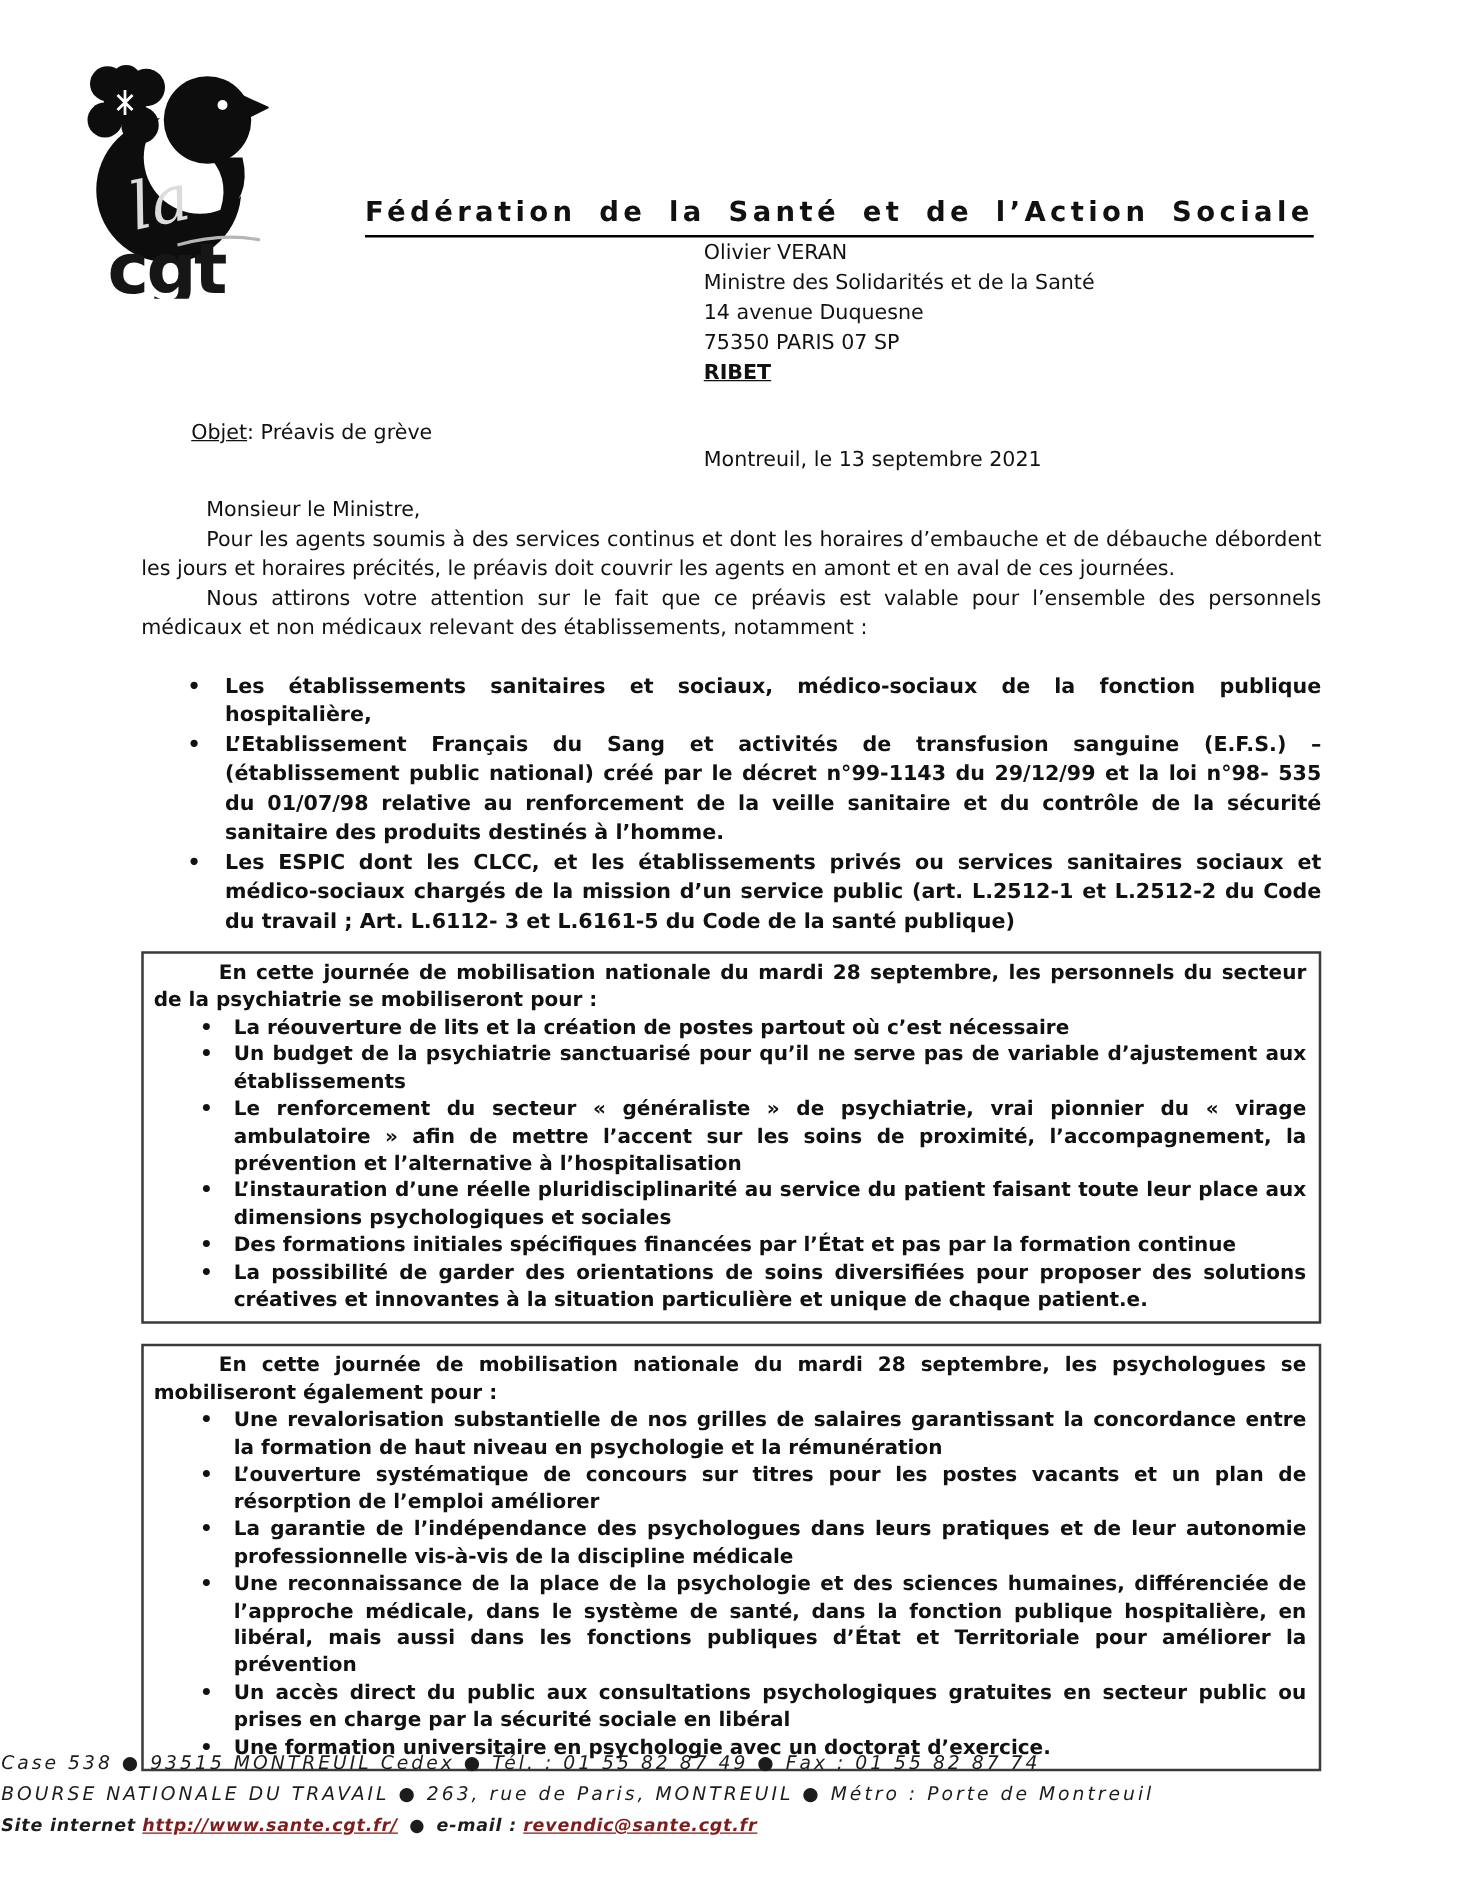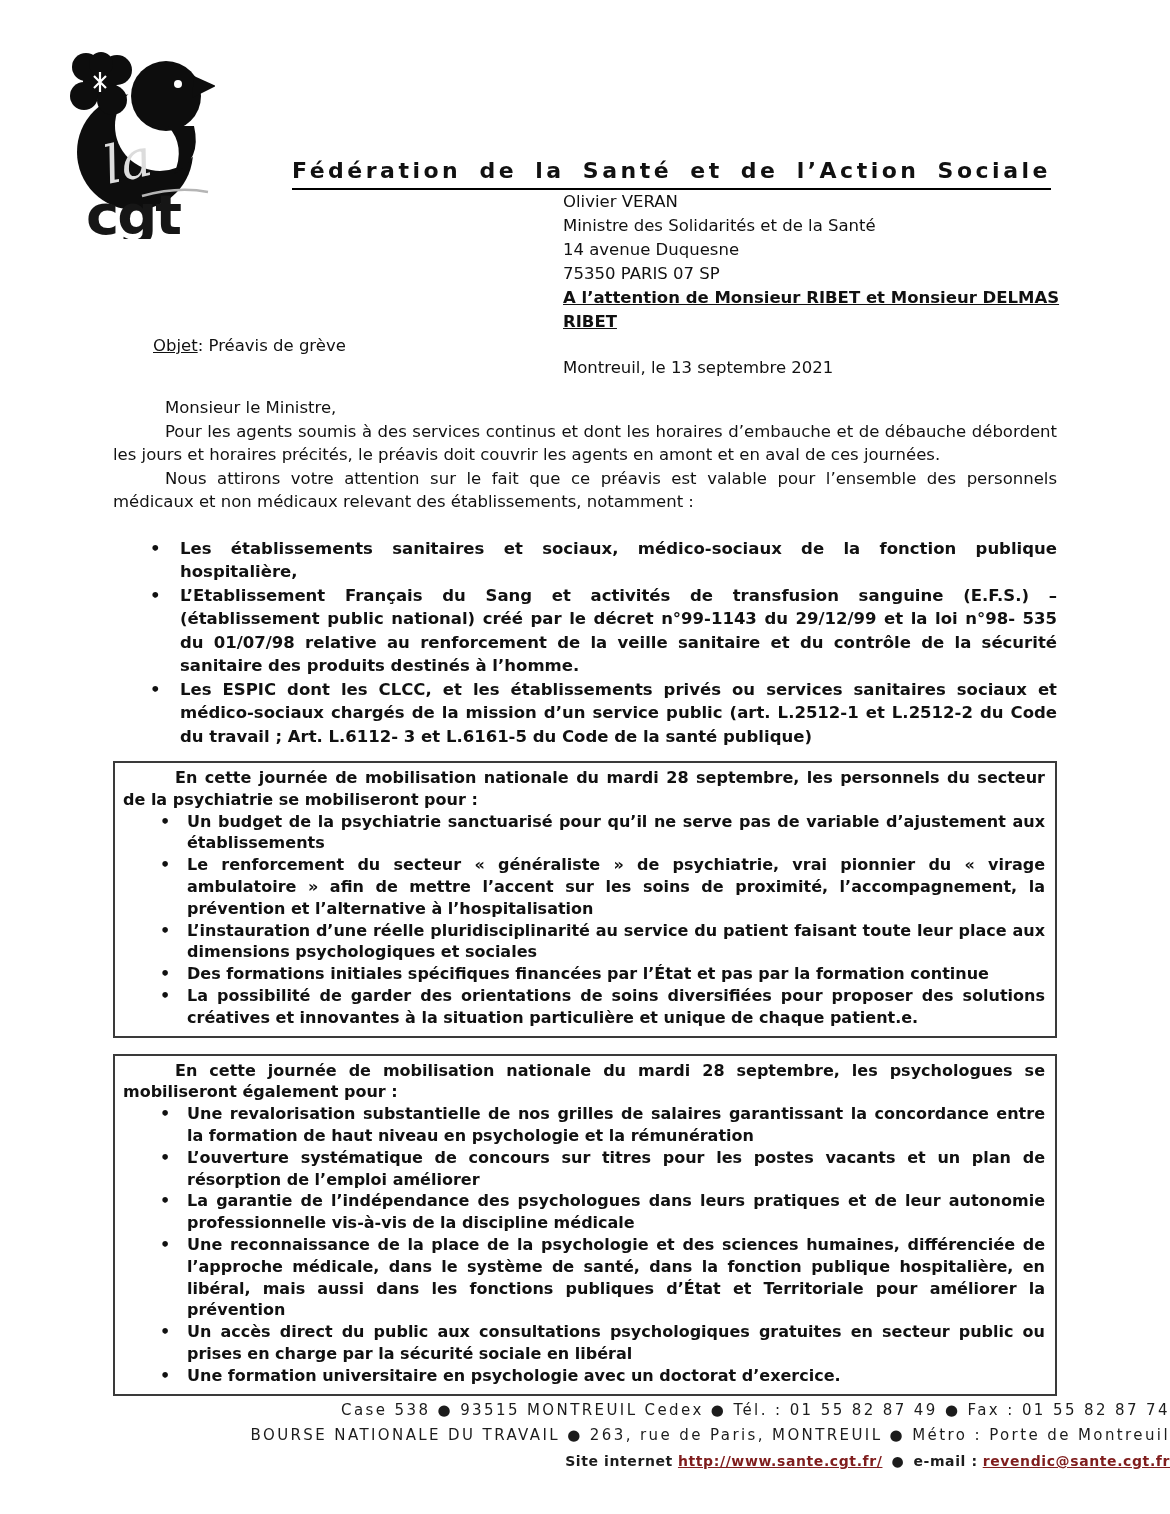--- a/index.html
+++ b/index.html
@@ -81,22 +81,23 @@
   }
   .demand-box li { position: relative; }
   .demand-box li::before {
     content: "\2022";
     position: absolute; left: -27px; top: 0;
   }
   
   .footer {
     position: absolute;
     left: 1px; right: 0; top: 1398px;
-    text-align: right;
+    text-align: left;
     color: #1c1c1c;
+    font-style: italic;
   }
   .footer .addr-line {
     font-size: 15px;
     letter-spacing: 2.4px;
     line-height: 24.5px;
     white-space: nowrap;
   }
   .footer .links-line {
     margin-top: 6px;
     font-size: 14px;
@@ -138,21 +139,20 @@
     <text x="36" y="200" font-family="DejaVu Sans, sans-serif" font-weight="bold" font-size="56" fill="#161616" letter-spacing="-2">cgt</text>
   </svg>
 
   <div class="org-title">Fédération de la Santé et de l’Action Sociale</div>
 
   <div class="recipient">
     <div>Olivier VERAN</div>
     <div>Ministre des Solidarités et de la Santé</div>
     <div>14 avenue Duquesne</div>
     <div>75350 PARIS 07 SP</div>
-    <div class="attention">A l’attention de Monsieur RIBET et Monsieur DELMAS</div>
     <div class="attention">RIBET</div>
   </div>
 
   <div class="objet">
     <span class="label">Objet</span><span>: Préavis de grève</span>
   </div>
   <div class="dateline">Montreuil, le 13 septembre 2021</div>
 
   <div class="letter-body">
     <p>Monsieur le Ministre,</p>
@@ -164,20 +164,21 @@
 
     <ul class="main-bullets">
       <li>Les établissements sanitaires et sociaux, médico-sociaux de la fonction publique hospitalière,</li>
       <li>L’Etablissement Français du Sang et activités de transfusion sanguine (E.F.S.) – (établissement public national) créé par le décret n°99-1143 du 29/12/99 et la loi n°98- 535 du 01/07/98 relative au renforcement de la veille sanitaire et du contrôle de la sécurité sanitaire des produits destinés à l’homme.</li>
       <li>Les ESPIC dont les CLCC, et les établissements privés ou services sanitaires sociaux et médico-sociaux chargés de la mission d’un service public (art. L.2512-1 et L.2512-2 du Code du travail ; Art. L.6112- 3 et L.6161-5 du Code de la santé publique)</li>
     </ul>
 
     <div class="demand-box">
       <p class="box-header">En cette journée de mobilisation nationale du mardi 28 septembre, les personnels du secteur de la psychiatrie se mobiliseront pour :</p>
       <ul>
+        <li>La réouverture de lits et la création de postes partout où c’est nécessaire</li>
         <li>Un budget de la psychiatrie sanctuarisé pour qu’il ne serve pas de variable d’ajustement aux établissements</li>
         <li>Le renforcement du secteur « généraliste » de psychiatrie, vrai pionnier du « virage ambulatoire » afin de mettre l’accent sur les soins de proximité, l’accompagnement, la prévention et l’alternative à l’hospitalisation</li>
         <li>L’instauration d’une réelle pluridisciplinarité au service du patient faisant toute leur place aux dimensions psychologiques et sociales</li>
         <li>Des formations initiales spécifiques financées par l’État et pas par la formation continue</li>
         <li>La possibilité de garder des orientations de soins diversifiées pour proposer des solutions créatives et innovantes à la situation particulière et unique de chaque patient.e.</li>
       </ul>
     </div>
 
     <div class="demand-box second">
       <p class="box-header">En cette journée de mobilisation nationale du mardi 28 septembre, les psychologues se mobiliseront également pour :</p>

